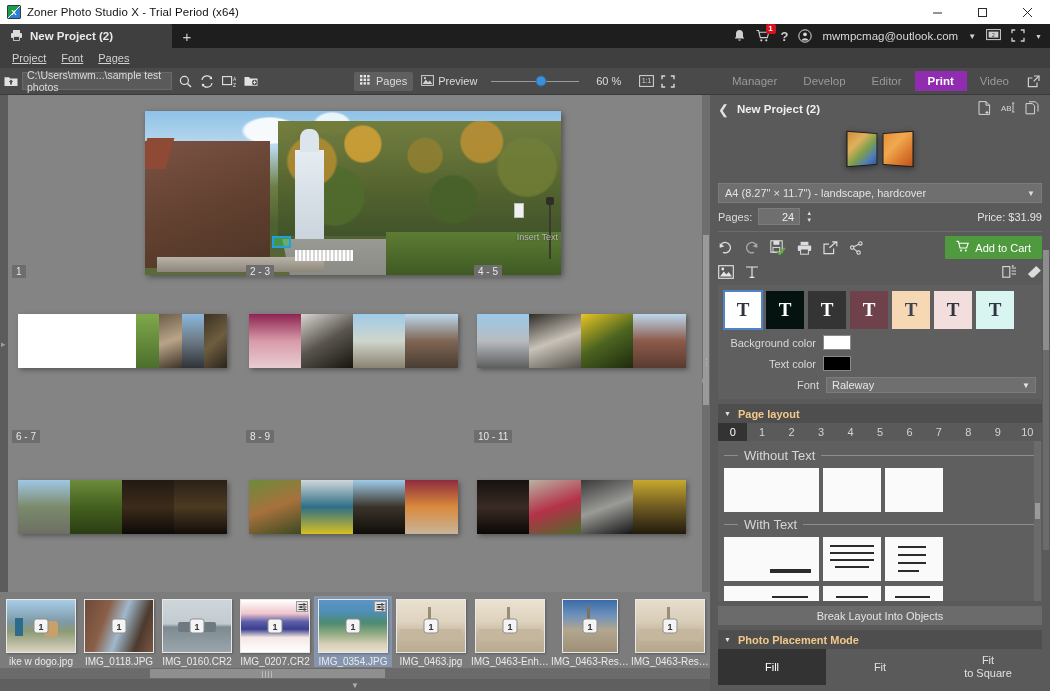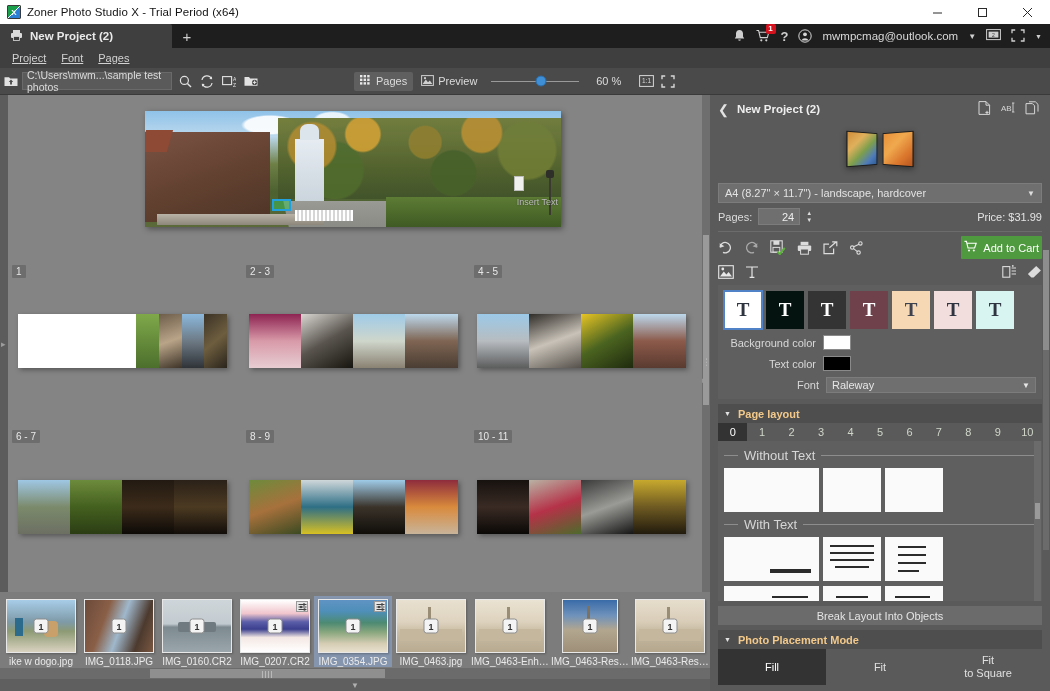--- a/index.html
+++ b/index.html
@@ -130,21 +130,21 @@
     position: absolute; font-size: 10px; color: #e8e8e8;
     background: #6d6d6d; padding: 1px 4px; border-radius: 1px;
   }
   .photo-strip {
     display: flex; box-shadow: 2px 2px 5px rgba(0,0,0,.35);
     background:#fff; overflow:hidden;
   }
   .photo-strip > div { height: 100%; }
 
   .hero {
-    position:absolute; left:145px; top:16px; width:416px; height:116px;
+    position:absolute; left:145px; top:16px; width:416px; height:164px;
     box-shadow: 2px 2px 6px rgba(0,0,0,.4); overflow:hidden;
   }
   .hero-sky {
     position:absolute; inset:0;
     background:
       radial-gradient(ellipse at 30% 12%, rgba(255,255,255,.9) 0 6%, transparent 7%),
       radial-gradient(ellipse at 45% 8%, rgba(255,255,255,.8) 0 5%, transparent 6%),
       linear-gradient(180deg,#8fc2e8 0%, #bcd9ee 22%, #6d7f45 46%, #4c6030 70%, #5c6a3a 100%);
   }
   .hero-trees {
@@ -304,21 +304,21 @@
   }
   .spin { display:flex; flex-direction:column; gap:1px; color:#ddd; font-size:6px; line-height:6px; }
   .price { margin-left:auto; font-size:11px; color:#e4e4e4; }
   .rp-divider { height:1px; background:#6c6c6c; margin: 2px 8px; }
   .rp-actions {
     margin: 4px 8px 4px; display:flex; align-items:center; gap:11px;
   }
   .act-icon { color:#dcdcdc; display:flex; align-items:center; }
   .add-cart {
     margin-left:auto; background:#4f9a3f; color:#fff; font-size:11px;
-    padding: 4px 3px; display:flex; align-items:center; gap:5px; border-radius:1px;
+    padding: 4px 11px; display:flex; align-items:center; gap:5px; border-radius:1px;
   }
   .rp-tabs-row {
     margin: 6px 8px 4px; display:flex; align-items:center; gap:11px;
   }
   .rp-tab-icon { color:#e6e6e6; }
   .rp-tabs-right { margin-left:auto; display:flex; gap:10px; color:#dcdcdc; }
 
   .section-head {
     background:#4e4e4e; margin: 0 8px; height: 19px; display:flex; align-items:center;
     gap:7px; padding-left:6px; font-size:11px; font-weight:bold; color:#f2c98a;
@@ -559,20 +559,34 @@
         <rect x="0.6" y="0.6" width="13.8" height="10.8" fill="none" stroke="#d8d8d8" stroke-width="1"></rect>
         <text x="7.5" y="8.4" font-size="6.5" fill="#d8d8d8" text-anchor="middle" font-family="Liberation Sans">1:1</text>
       </svg>
     </div>
     <div class="tb-icon">
       <svg width="14" height="13" viewBox="0 0 14 13">
         <path d="M1 4.2 V1 H4.2 M9.8 1 H13 V4.2 M13 8.8 V12 H9.8 M4.2 12 H1 V8.8" fill="none" stroke="#d8d8d8" stroke-width="1.4"></path>
       </svg>
     </div>
 
+    <div class="mode-tabs">
+      <div class="mode-tab">Manager</div>
+      <div class="mode-tab">Develop</div>
+      <div class="mode-tab">Editor</div>
+      <div class="mode-tab active">Print</div>
+      <div class="mode-tab">Video</div>
+      <div class="tb-icon">
+        <svg width="13" height="13" viewBox="0 0 13 13">
+          <path d="M7 1 H12 V6" fill="none" stroke="#cfcfcf" stroke-width="1.2"></path>
+          <path d="M12 1 L6.6 6.4" stroke="#cfcfcf" stroke-width="1.2"></path>
+          <path d="M10 7.6 V11.6 H1.4 V3 H5.4" fill="none" stroke="#cfcfcf" stroke-width="1.2"></path>
+        </svg>
+      </div>
+    </div>
   </div>
 
   <div class="canvas-area">
     <div class="canvas-gutter-l">
       <span class="arrow">▸</span>
     </div>
     <div class="canvas-scroll-r">
       <div class="thumb"></div>
     </div>
 

